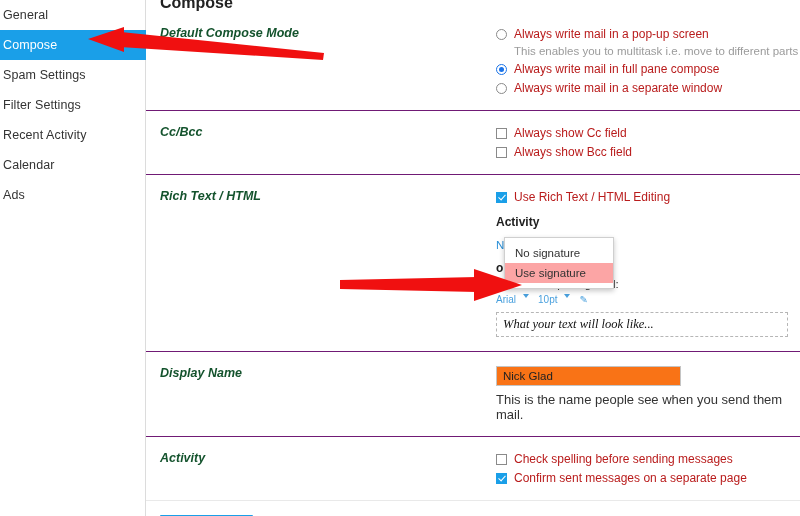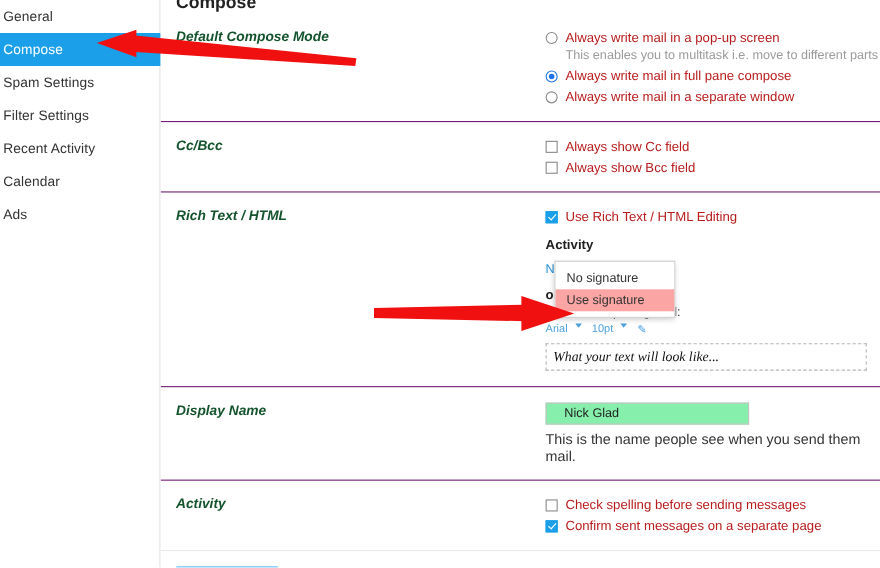--- a/index.html
+++ b/index.html
@@ -138,23 +138,23 @@
     border: 1px dashed #b6b6b6;
     padding: 4px 6px; margin-top: 5px;
     font-family: "Liberation Serif", serif;
     font-size: 12.5px; color: #111;
     width: 292px;
     font-style: italic;
   }
 
   .text-input {
     width: 185px; height: 20px;
-    border: 1px solid #c4c4c4; background: #86efac;
+    border: 1px solid #c4c4c4; background: #f97316;
     font-size: 11.5px; color: #222;
-    padding: 0 16px; outline: none;
+    padding: 0 6px; outline: none;
     font-family: "Liberation Sans", sans-serif;
   }
   .field-help { font-size: 13px; color: #333; margin-top: 6px; }
 
   
   .footer {
     border-top: 1px solid #e9e9e9;
     padding: 14px 0 0 14px;
     display: flex; align-items: center; gap: 16px;
   }

